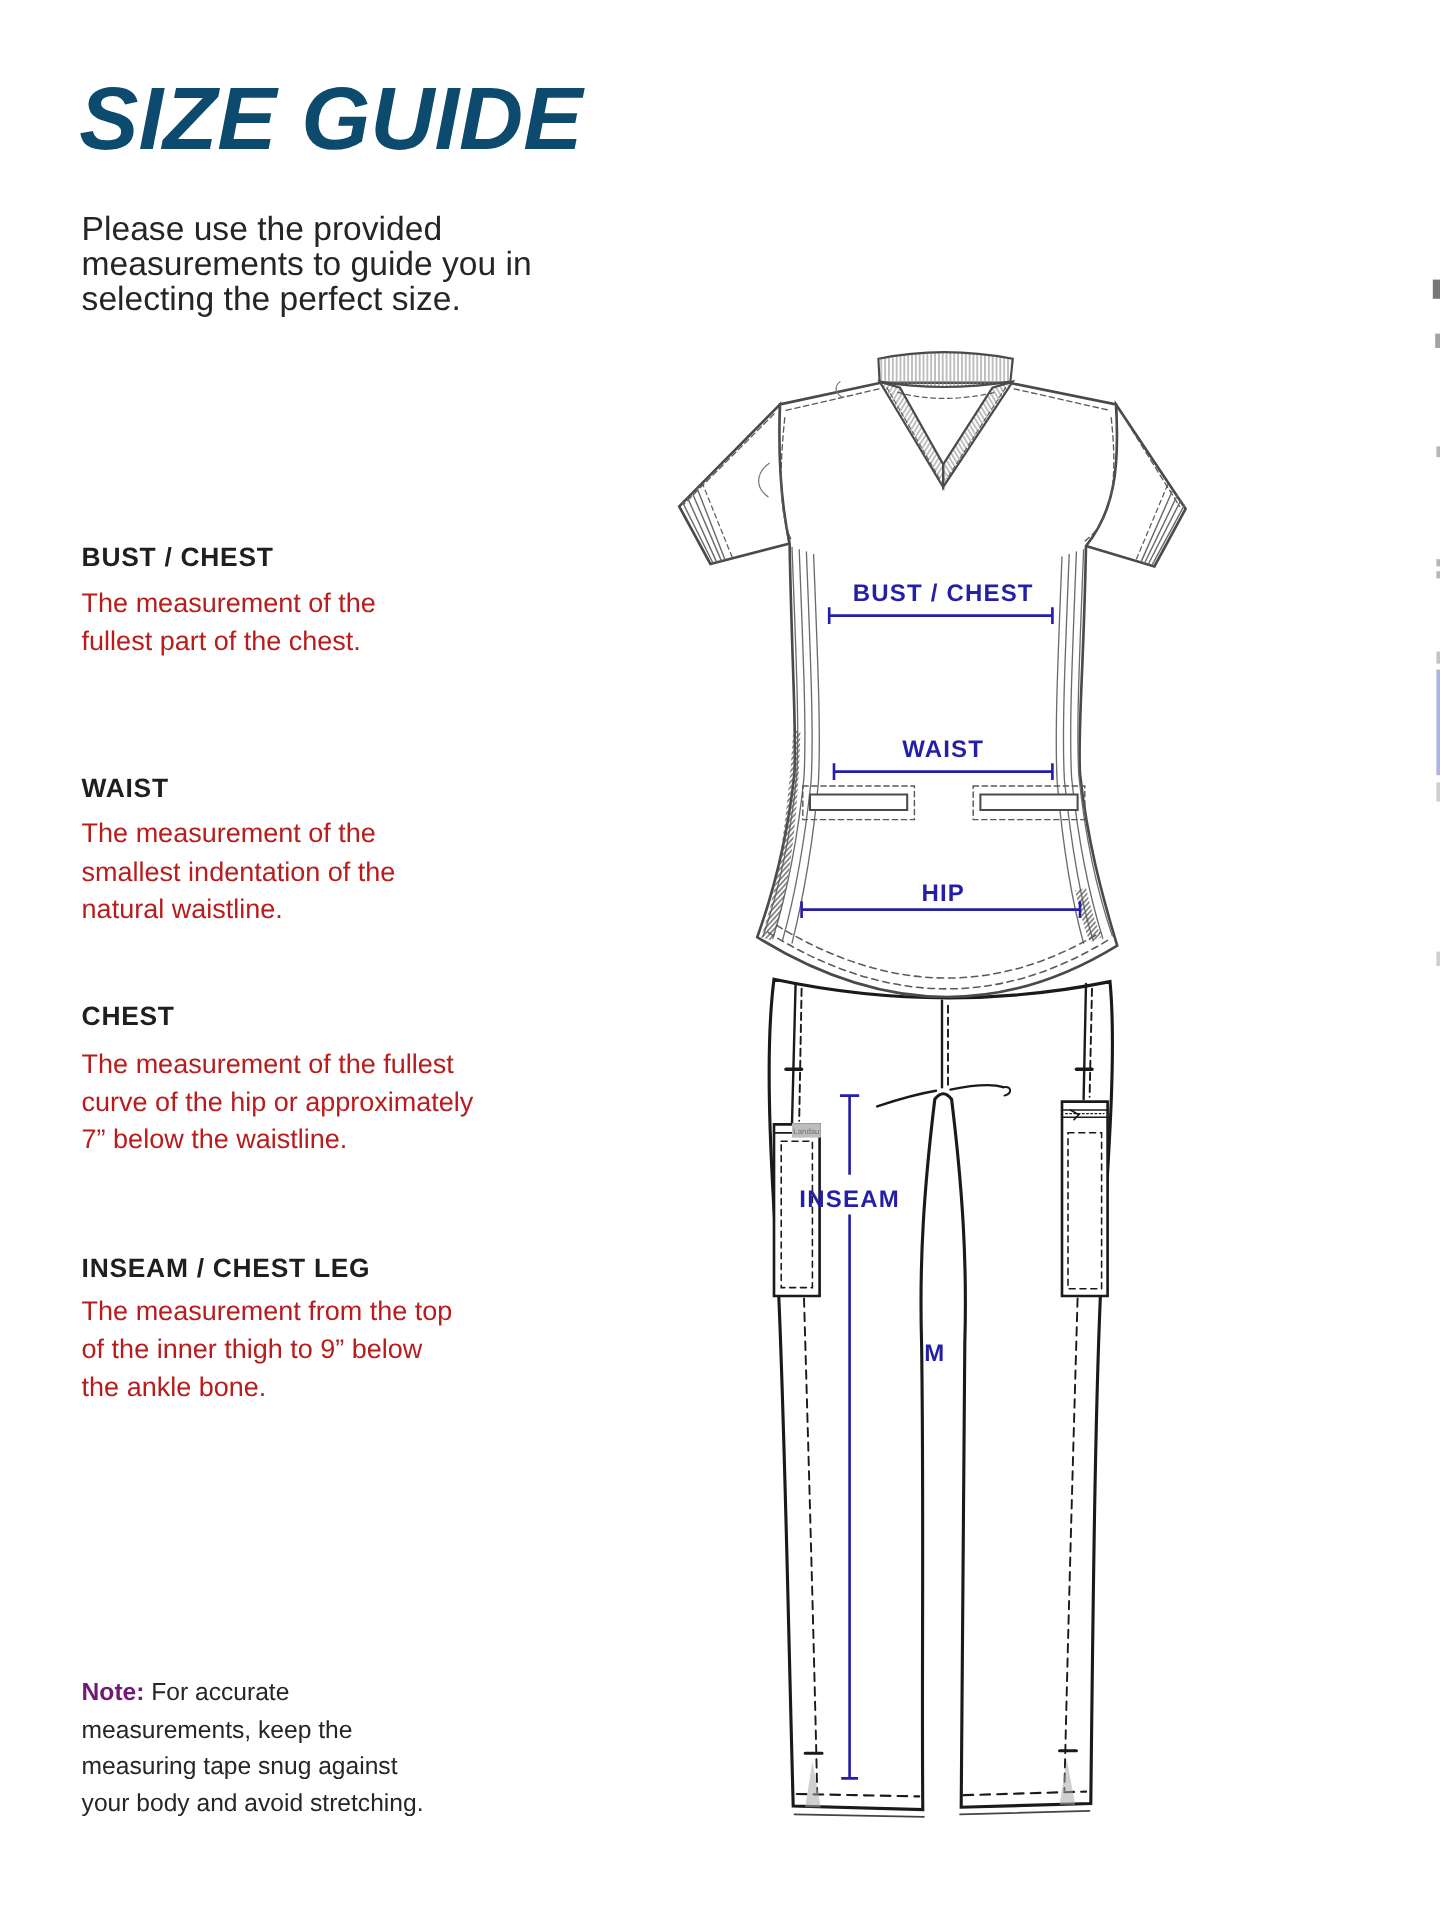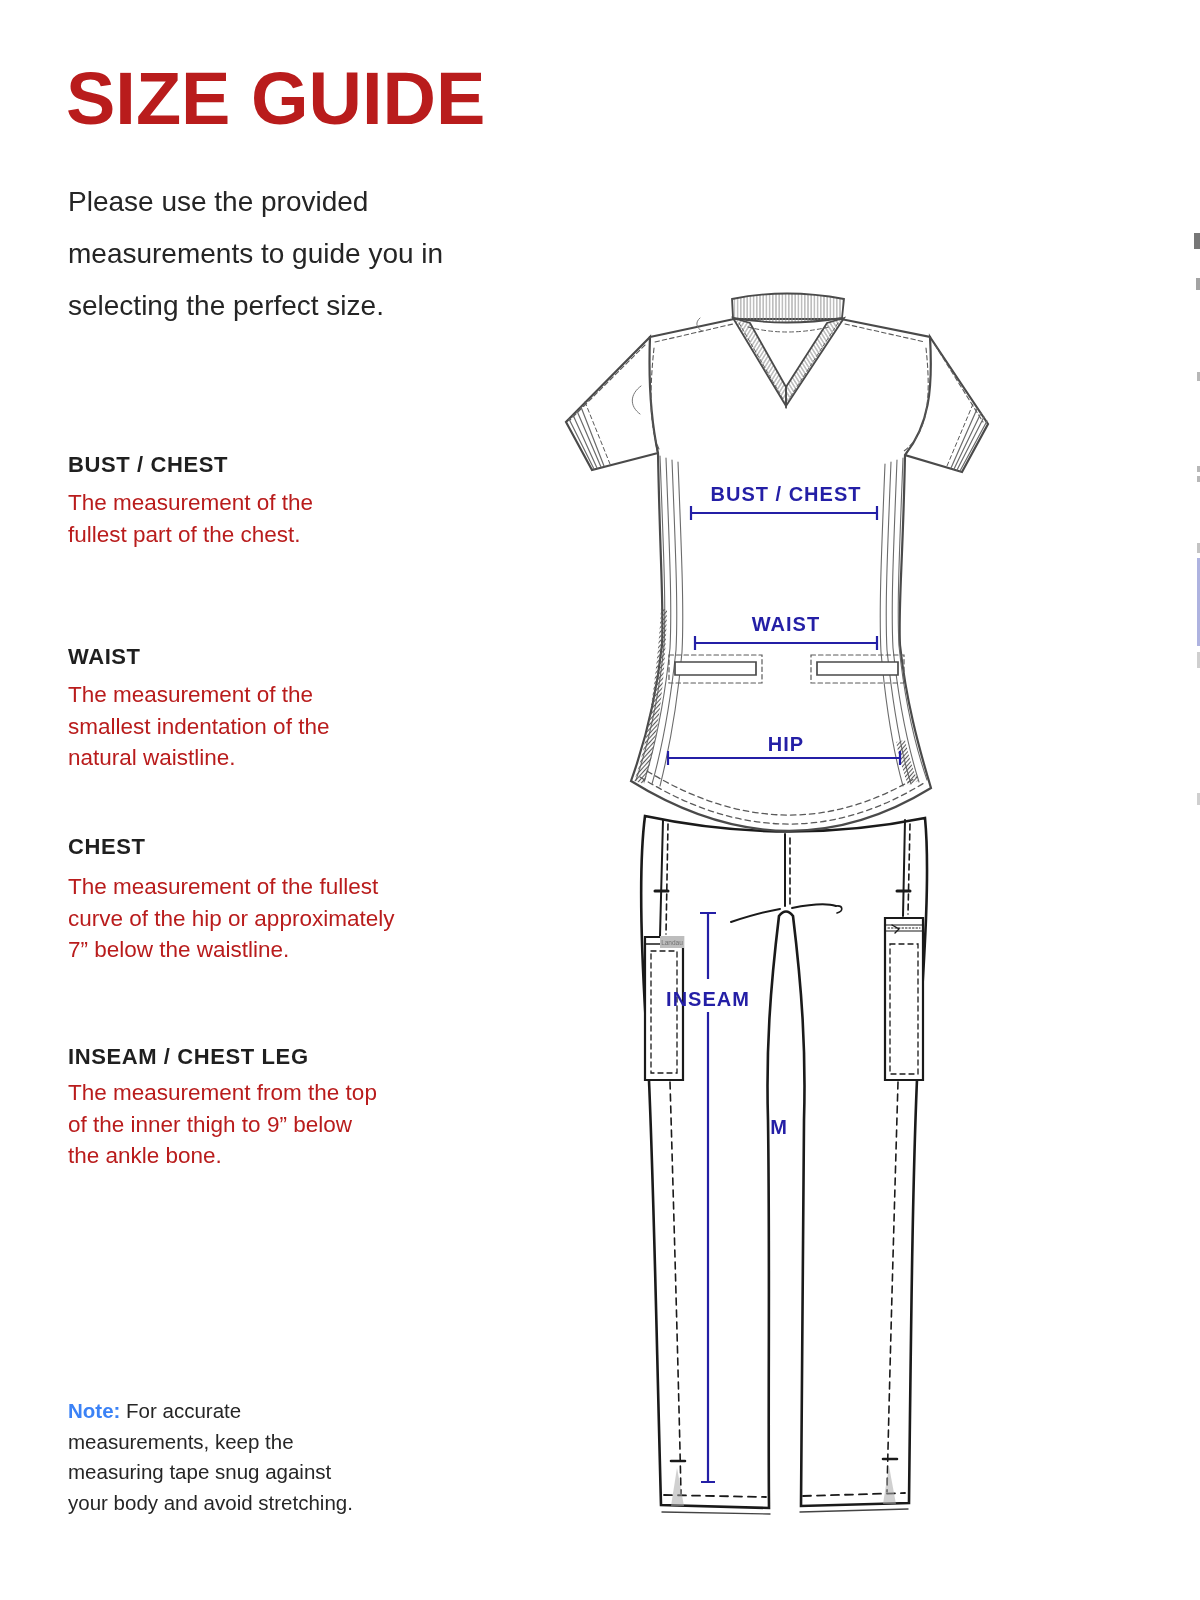--- a/index.html
+++ b/index.html
@@ -9,44 +9,45 @@
   }
   *{margin:0;padding:0;box-sizing:border-box;}
   html,body{background:#ffffff;}
   body{
     width:1200px;height:1600px;position:relative;overflow:hidden;
     font-family:"Liberation Sans", sans-serif;color:#222;
   }
   .abs{position:absolute;}
   .page-title{
     left:66px;top:60px;
-    font-size:74px;font-weight:800;letter-spacing:0px;color:#b91c1c;
+    font-size:74px;font-weight:800;letter-spacing:0px;color:#0c4a6e;
     line-height:1.05;
+    font-style:italic;
   }
   .intro{
     left:68px;top:176px;width:470px;
-    font-size:28px;line-height:52px;color:#252525;
+    font-size:28px;line-height:29px;color:#252525;
     white-space:pre-line;
   }
   .sec-head{
     left:68px;
     font-size:22px;font-weight:700;letter-spacing:0.6px;color:#1f1f1f;
     line-height:26px;
   }
   .sec-body{
     left:68px;width:440px;
     font-size:22.5px;line-height:31.5px;color:#b91c1c;
     white-space:pre-line;
   }
   .note{
     left:68px;top:1396px;width:380px;
     font-size:20.5px;line-height:30.5px;color:#262626;
     white-space:pre-line;
   }
-  .note b{font-weight:700;color:#3b82f6;}
+  .note b{font-weight:700;color:#701a75;}
   .diagram{left:530px;top:270px;width:480px;height:1262px;}
   svg text{font-family:"Liberation Sans", sans-serif;}
   .anno-text{
     fill:var(--blue);font-weight:700;font-size:20px;letter-spacing:1px;
   }
   .edge-frag{position:absolute;}
 </style>
 </head>
 <body>
 

